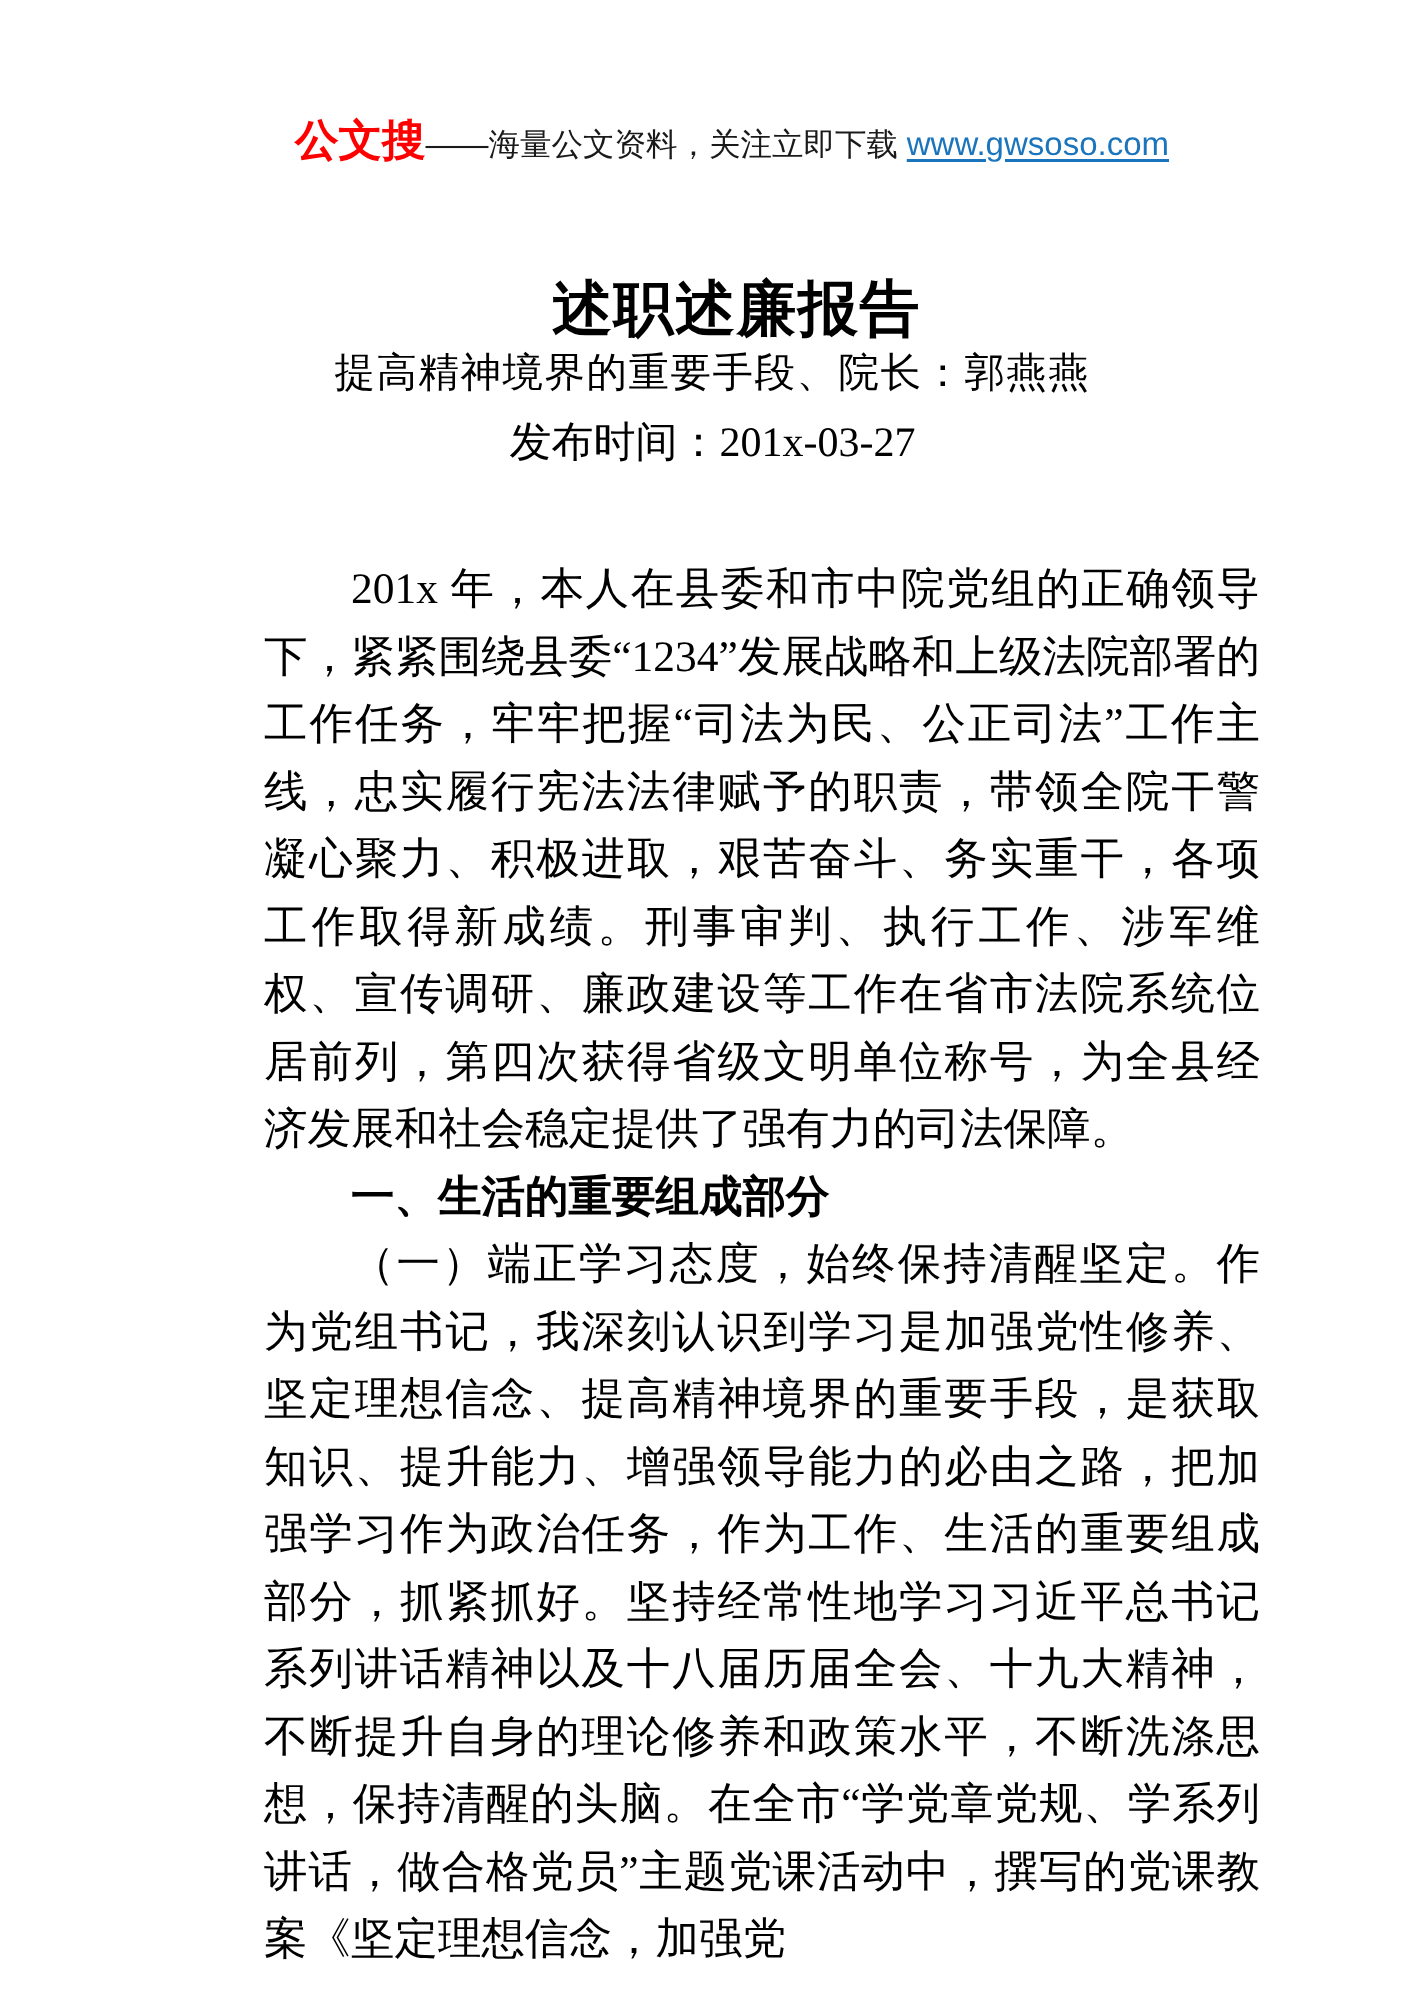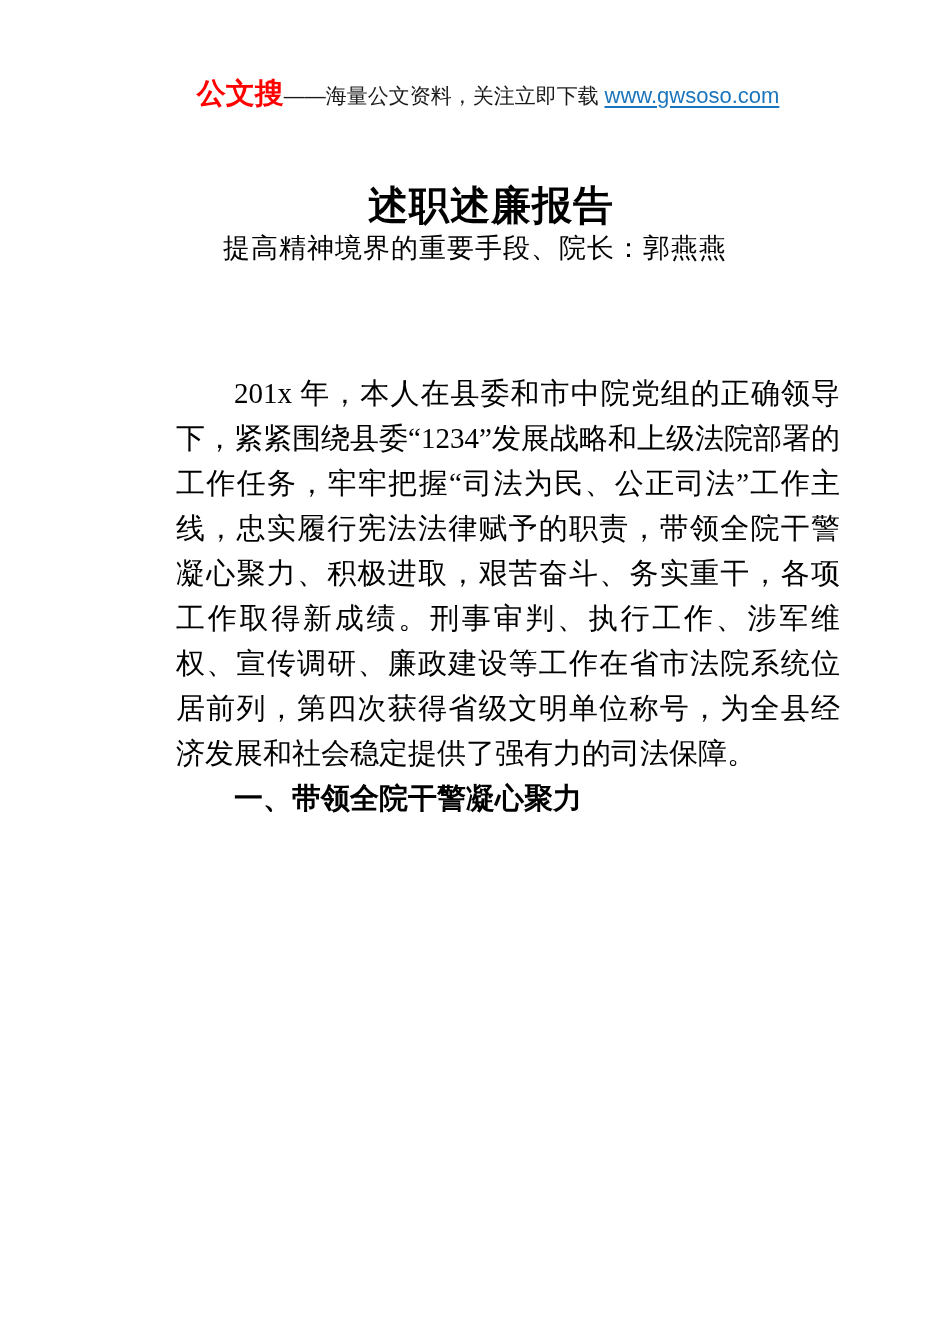--- a/index.html
+++ b/index.html
@@ -110,19 +110,21 @@
 <div class="page">
 
   <div class="site-header">
     <span class="brand">公文搜</span><span class="tagline">——海量公文资料，关注立即下载 </span><a class="site-link" href="#">www.gwsoso.com</a>
   </div>
 
   <h1 class="doc-title">述职述廉报告</h1>
 
   <div class="author-line">提高精神境界的重要手段、院长：郭燕燕</div>
 
+  <div class="date-line">发布时间：201x-03-27</div>
 
   <div class="doc-body">
     <p class="para">201x 年，本人在县委和市中院党组的正确领导下，紧紧围绕县委“1234”发展战略和上级法院部署的工作任务，牢牢把握“司法为民、公正司法”工作主线，忠实履行宪法法律赋予的职责，带领全院干警凝心聚力、积极进取，艰苦奋斗、务实重干，各项工作取得新成绩。刑事审判、执行工作、涉军维权、宣传调研、廉政建设等工作在省市法院系统位居前列，第四次获得省级文明单位称号，为全县经济发展和社会稳定提供了强有力的司法保障。</p>
-    <h2 class="section-heading">一、带领全院干警凝心聚力</h2>
+    <h2 class="section-heading">一、生活的重要组成部分</h2>
+    <p class="para">（一）端正学习态度，始终保持清醒坚定。作为党组书记，我深刻认识到学习是加强党性修养、坚定理想信念、提高精神境界的重要手段，是获取知识、提升能力、增强领导能力的必由之路，把加强学习作为政治任务，作为工作、生活的重要组成部分，抓紧抓好。坚持经常性地学习习近平总书记系列讲话精神以及十八届历届全会、十九大精神，不断提升自身的理论修养和政策水平，不断洗涤思想，保持清醒的头脑。在全市“学党章党规、学系列讲话，做合格党员”主题党课活动中，撰写的党课教案《坚定理想信念，加强党</p>
   </div>
 
 </div>
 
 </body></html>

